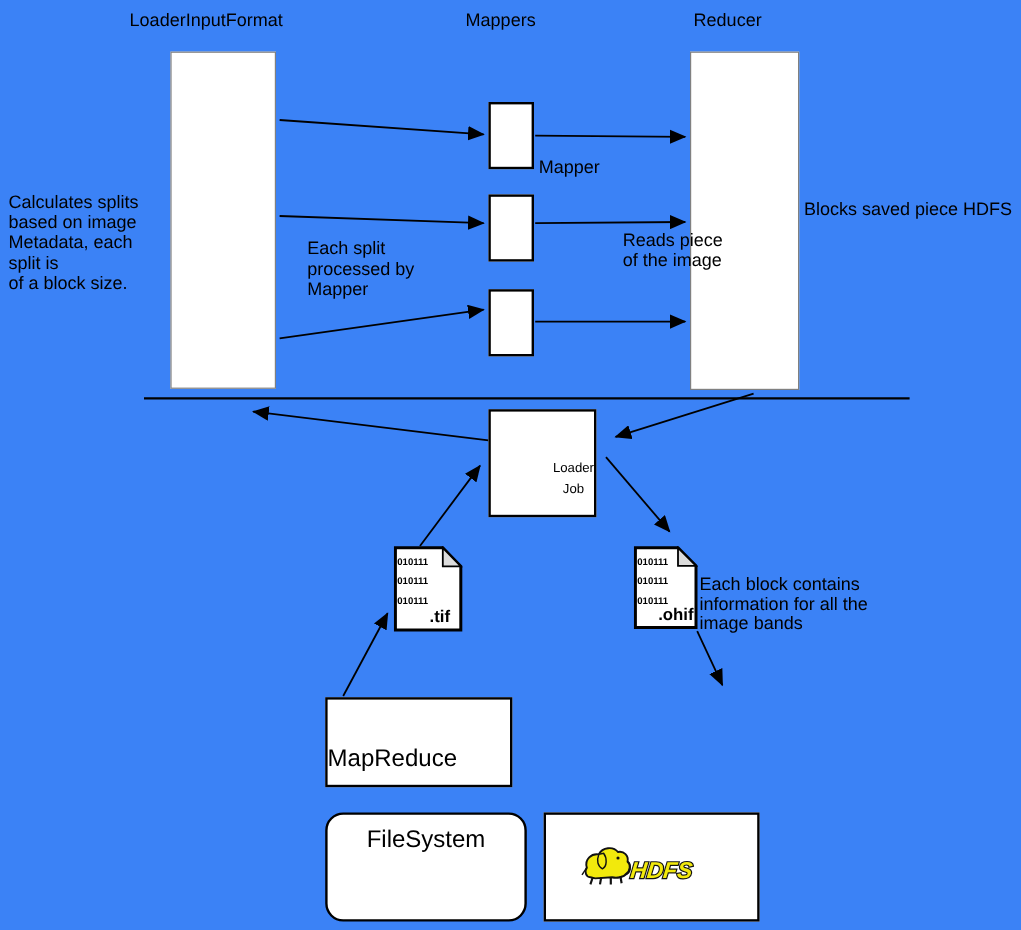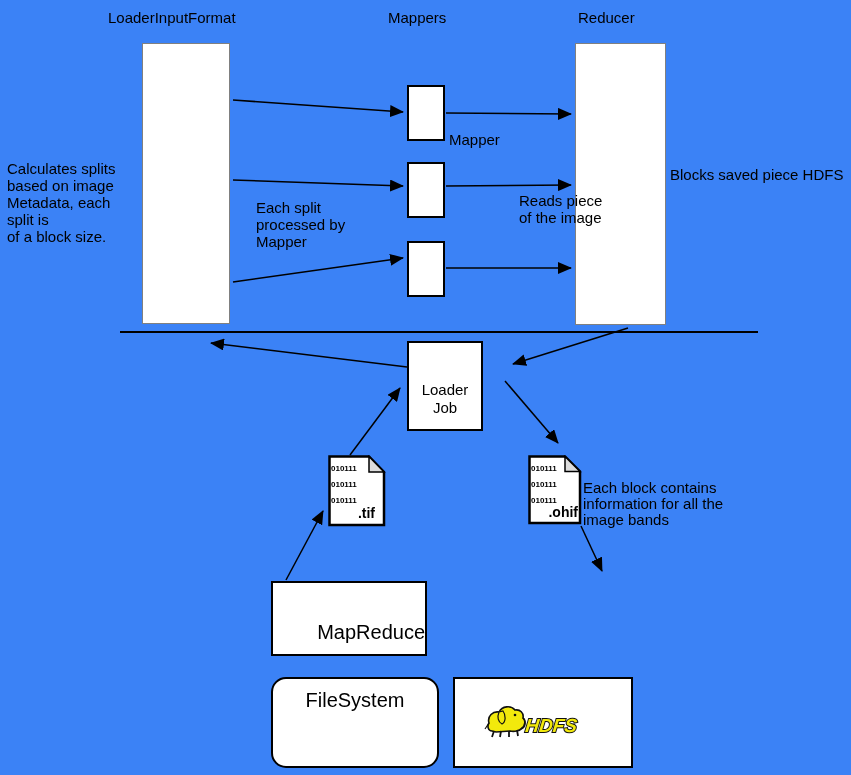--- a/index.html
+++ b/index.html
@@ -7,24 +7,24 @@
           font-family:"Liberation Sans",sans-serif;color:#000;overflow:hidden;}
   #canvas *{box-sizing:border-box;}
   .title{position:absolute;top:9px;font-size:15px;white-space:nowrap;}
   .note{position:absolute;font-size:15px;line-height:17px;white-space:pre-line;}
   .box{position:absolute;background:#fff;}
   .tallbox{border:1px solid #808080;}
   .blackbox{border:2px solid #000;}
   .mapperbox{left:407px;width:38px;height:56px;border:2px solid #000;position:absolute;background:#fff;}
   #loader-input-format-box{left:142px;top:43px;width:88px;height:281px;}
   #reducer-box{left:575px;top:43px;width:91px;height:282px;}
-  #loader-job-box{left:407px;top:341px;width:76px;height:90px;display:flex;align-items:center;
-                  justify-content:center;text-align:center;font-size:15px;line-height:18px;
+  #loader-job-box{left:407px;top:341px;width:90px;height:90px;display:flex;align-items:center;
+                  justify-content:flex-end;text-align:center;font-size:11px;line-height:18px;
                   white-space:pre-line;padding-top:26px;}
-  #mapreduce-box{left:271px;top:581px;width:156px;height:75px;display:flex;justify-content:flex-end;
+  #mapreduce-box{left:271px;top:581px;width:156px;height:75px;display:flex;justify-content:flex-start;
                  align-items:flex-end;padding-bottom:10px;font-size:20px;}
   #filesystem-box{left:271px;top:677px;width:168px;height:91px;display:flex;justify-content:center;
                   align-items:flex-start;padding-top:10px;font-size:20px;border-radius:15px;}
   #hdfs-box{left:453px;top:677px;width:180px;height:91px;display:flex;justify-content:center;align-items:center;}
   #note-calculates{left:7px;top:160px;}
   #note-each-split{left:256px;top:199px;}
   #label-mapper{left:449px;top:131px;}
   #note-reads-piece{left:479px;top:192px;margin-left:40px;}
   #note-blocks-saved{left:670px;top:166px;white-space:nowrap;}
   #note-each-block{left:583px;top:461px;line-height:16px;margin-top:19px;}

